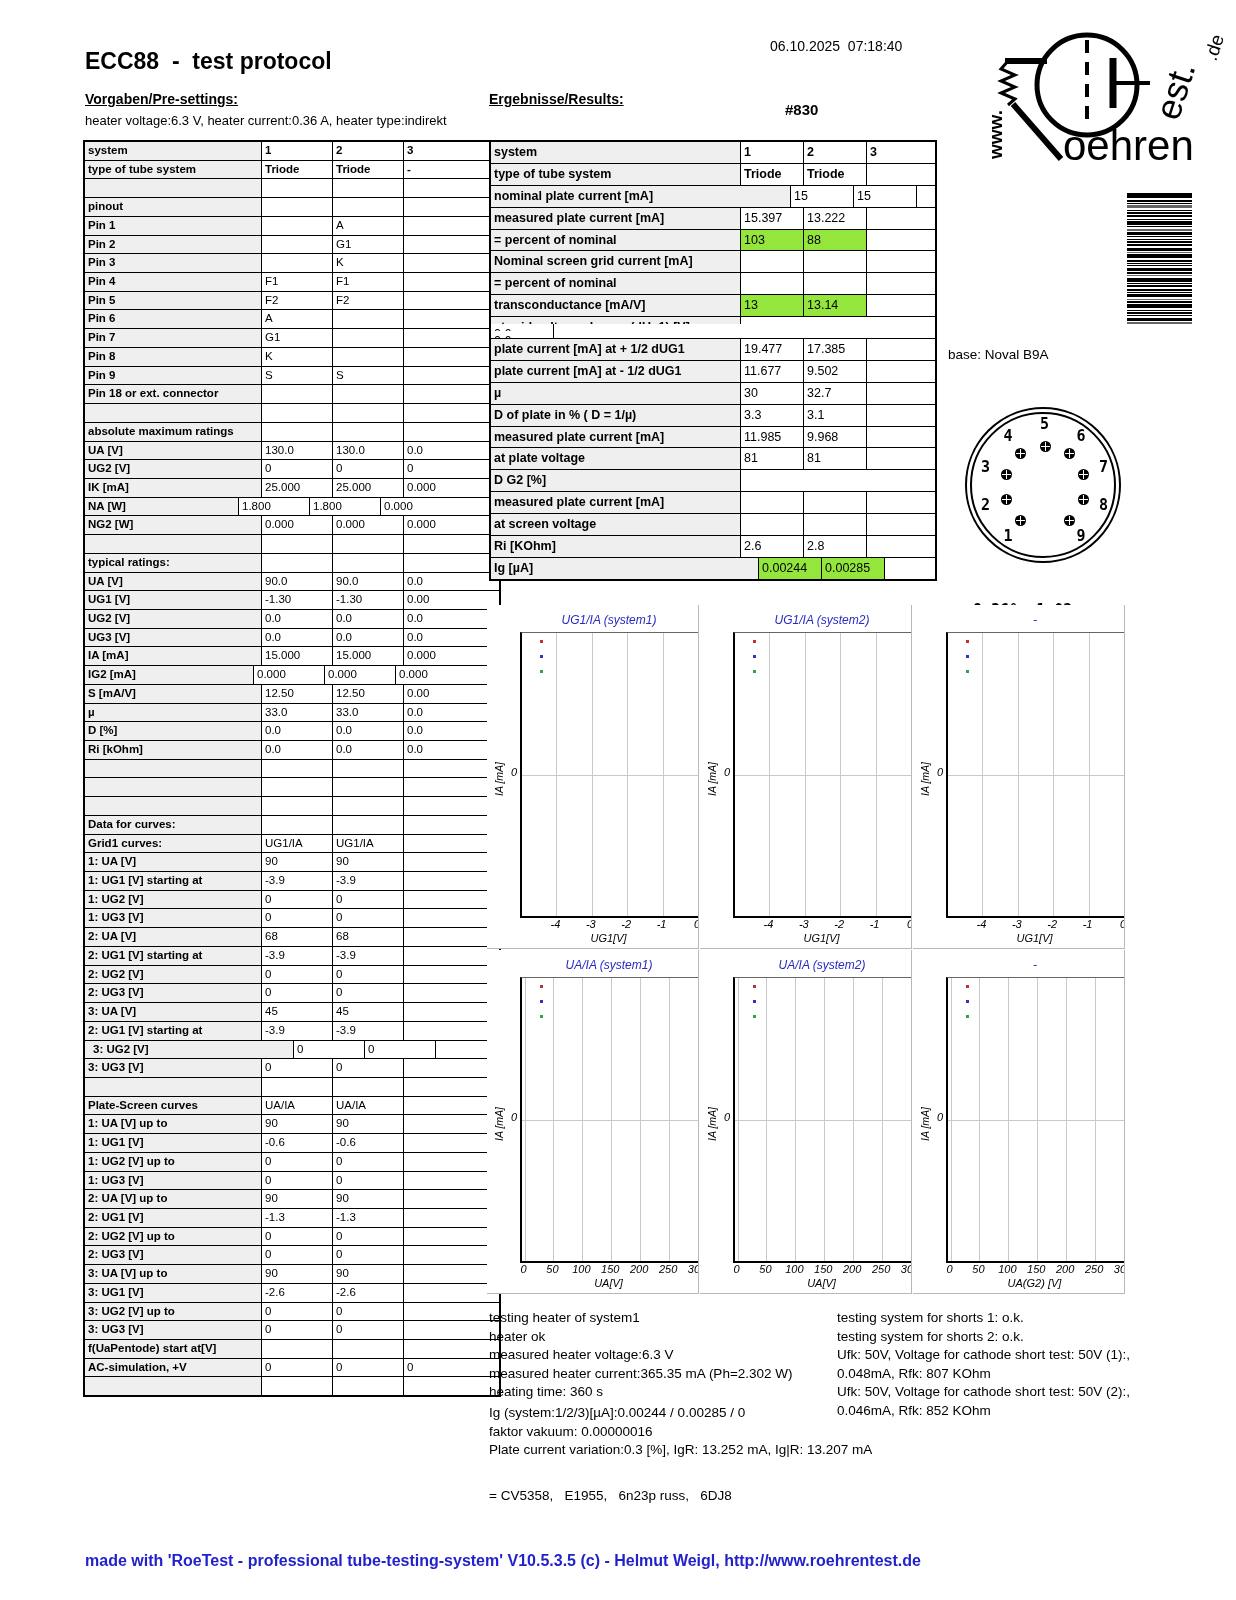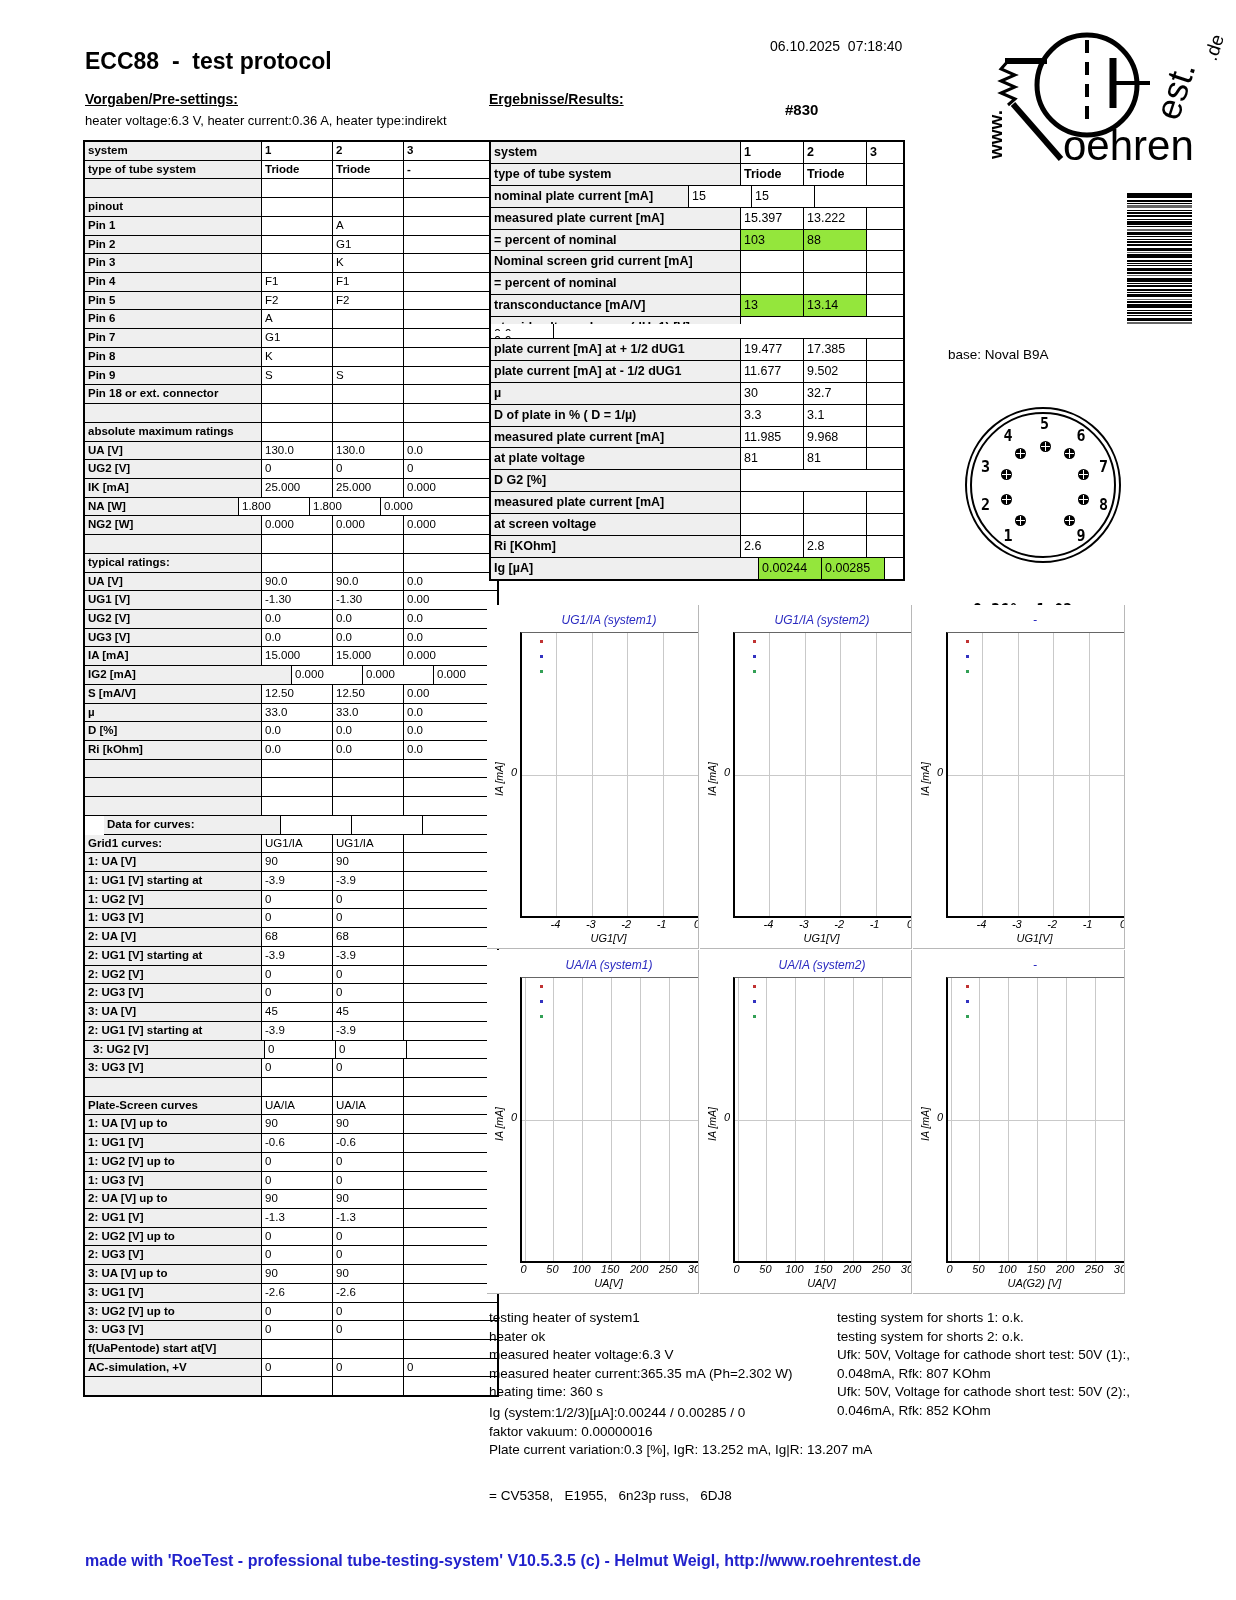--- a/index.html
+++ b/index.html
@@ -338,21 +338,21 @@
         <div class="cell val" style="width: 71px; line-height: 17.72px;">0.0</div>
         <div class="cell val last" style="width: 63px; line-height: 17.72px;">0.0</div>
       </div>
       <div class="trow" style="height: 17.72px;">
         <div class="cell lab" style="width: 177px; line-height: 17.72px;">IA [mA]</div>
         <div class="cell val" style="width: 71px; line-height: 17.72px;">15.000</div>
         <div class="cell val" style="width: 71px; line-height: 17.72px;">15.000</div>
         <div class="cell val last" style="width: 63px; line-height: 17.72px;">0.000</div>
       </div>
       <div class="trow" style="height: 17.72px;">
-        <div class="cell lab" style="width: 207px; line-height: 17.72px;">IG2 [mA]</div>
+        <div class="cell lab" style="width: 169px; line-height: 17.72px;">IG2 [mA]</div>
         <div class="cell val" style="width: 71px; line-height: 17.72px;">0.000</div>
         <div class="cell val" style="width: 71px; line-height: 17.72px;">0.000</div>
         <div class="cell val last" style="width: 63px; line-height: 17.72px;">0.000</div>
       </div>
       <div class="trow" style="height: 17.72px;">
         <div class="cell lab" style="width: 177px; line-height: 17.72px;">S [mA/V]</div>
         <div class="cell val" style="width: 71px; line-height: 17.72px;">12.50</div>
         <div class="cell val" style="width: 71px; line-height: 17.72px;">12.50</div>
         <div class="cell val last" style="width: 63px; line-height: 17.72px;">0.00</div>
       </div>
@@ -385,21 +385,21 @@
         <div class="cell val" style="width: 71px; line-height: 17.72px;"></div>
         <div class="cell val" style="width: 71px; line-height: 17.72px;"></div>
         <div class="cell val last" style="width: 63px; line-height: 17.72px;"></div>
       </div>
       <div class="trow" style="height: 17.72px;">
         <div class="cell lab" style="width: 177px; line-height: 17.72px;"></div>
         <div class="cell val" style="width: 71px; line-height: 17.72px;"></div>
         <div class="cell val" style="width: 71px; line-height: 17.72px;"></div>
         <div class="cell val last" style="width: 63px; line-height: 17.72px;"></div>
       </div>
-      <div class="trow" style="height: 17.72px; margin-left: 19px;">
+      <div class="trow" style="height: 17.72px;">
         <div class="cell lab" style="width: 177px; line-height: 17.72px;">Data for curves:</div>
         <div class="cell val" style="width: 71px; line-height: 17.72px;"></div>
         <div class="cell val" style="width: 71px; line-height: 17.72px;"></div>
         <div class="cell val last" style="width: 63px; line-height: 17.72px;"></div>
       </div>
       <div class="trow" style="height: 17.72px;">
         <div class="cell lab" style="width: 177px; line-height: 17.72px;">Grid1 curves:</div>
         <div class="cell val" style="width: 71px; line-height: 17.72px;">UG1/IA</div>
         <div class="cell val" style="width: 71px; line-height: 17.72px;">UG1/IA</div>
         <div class="cell val last" style="width: 63px; line-height: 17.72px;"></div>
@@ -458,21 +458,21 @@
         <div class="cell val" style="width: 71px; line-height: 17.72px;">45</div>
         <div class="cell val last" style="width: 63px; line-height: 17.72px;"></div>
       </div>
       <div class="trow" style="height: 17.72px;">
         <div class="cell lab" style="width: 177px; line-height: 17.72px;">2: UG1 [V] starting at</div>
         <div class="cell val" style="width: 71px; line-height: 17.72px;">-3.9</div>
         <div class="cell val" style="width: 71px; line-height: 17.72px;">-3.9</div>
         <div class="cell val last" style="width: 63px; line-height: 17.72px;"></div>
       </div>
       <div class="trow" style="height: 17.72px;">
-        <div class="cell lab" style="width: 180px; line-height: 17.72px; padding-left: 8px;">3: UG2 [V]</div>
+        <div class="cell lab" style="width: 209px; line-height: 17.72px; padding-left: 8px;">3: UG2 [V]</div>
         <div class="cell val" style="width: 71px; line-height: 17.72px;">0</div>
         <div class="cell val" style="width: 71px; line-height: 17.72px;">0</div>
         <div class="cell val last" style="width: 63px; line-height: 17.72px;"></div>
       </div>
       <div class="trow" style="height: 17.72px;">
         <div class="cell lab" style="width: 177px; line-height: 17.72px;">3: UG3 [V]</div>
         <div class="cell val" style="width: 71px; line-height: 17.72px;">0</div>
         <div class="cell val" style="width: 71px; line-height: 17.72px;">0</div>
         <div class="cell val last" style="width: 63px; line-height: 17.72px;"></div>
       </div>
@@ -586,21 +586,21 @@
         <div class="cell val bold" style="width: 63px; line-height: 20.9px;">2</div>
         <div class="cell val last bold" style="width: 18px; line-height: 20.9px;">3</div>
       </div>
       <div class="trow" style="height: 20.9px;">
         <div class="cell lab" style="width: 250px; line-height: 20.9px;">type of tube system</div>
         <div class="cell val bold" style="width: 63px; line-height: 20.9px;">Triode</div>
         <div class="cell val bold" style="width: 63px; line-height: 20.9px;">Triode</div>
         <div class="cell val last bold" style="width: 18px; line-height: 20.9px;"></div>
       </div>
       <div class="trow" style="height: 20.9px;">
-        <div class="cell lab" style="width: 198px; line-height: 20.9px;">nominal plate current [mA]</div>
+        <div class="cell lab" style="width: 300px; line-height: 20.9px;">nominal plate current [mA]</div>
         <div class="cell val" style="width: 63px; line-height: 20.9px;">15</div>
         <div class="cell val" style="width: 63px; line-height: 20.9px;">15</div>
         <div class="cell val last" style="width: 18px; line-height: 20.9px;"></div>
       </div>
       <div class="trow" style="height: 20.9px;">
         <div class="cell lab" style="width: 250px; line-height: 20.9px;">measured plate current [mA]</div>
         <div class="cell val" style="width: 63px; line-height: 20.9px;">15.397</div>
         <div class="cell val" style="width: 63px; line-height: 20.9px;">13.222</div>
         <div class="cell val last" style="width: 18px; line-height: 20.9px;"></div>
       </div>

